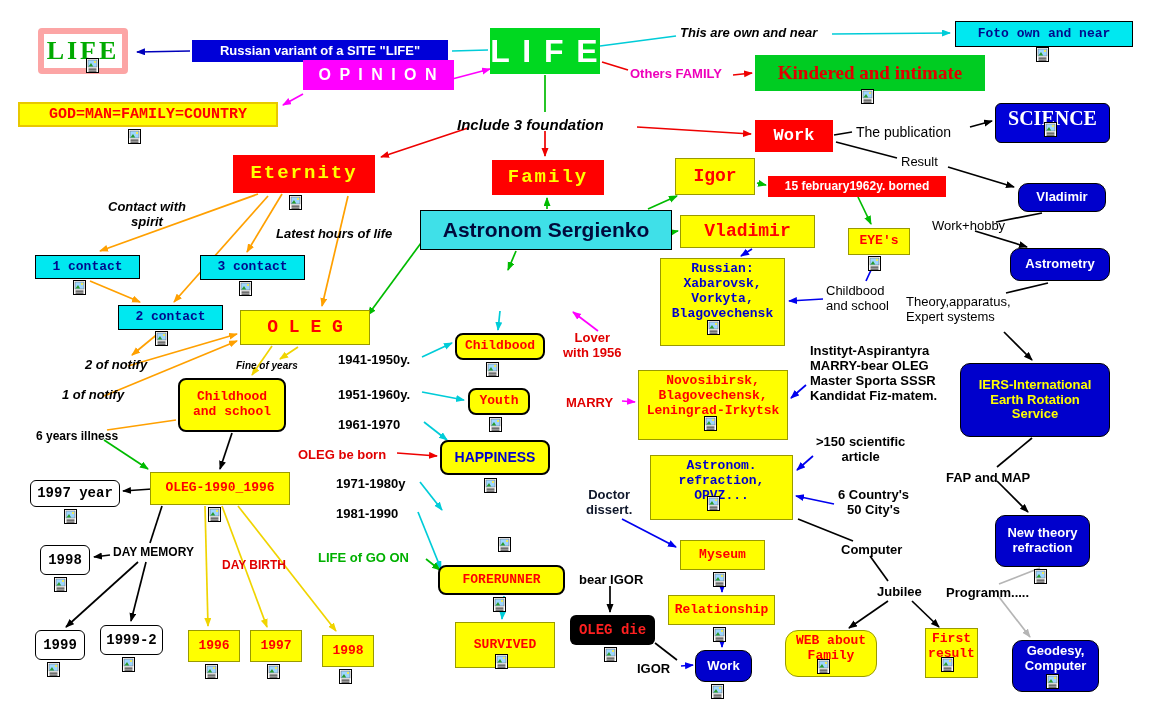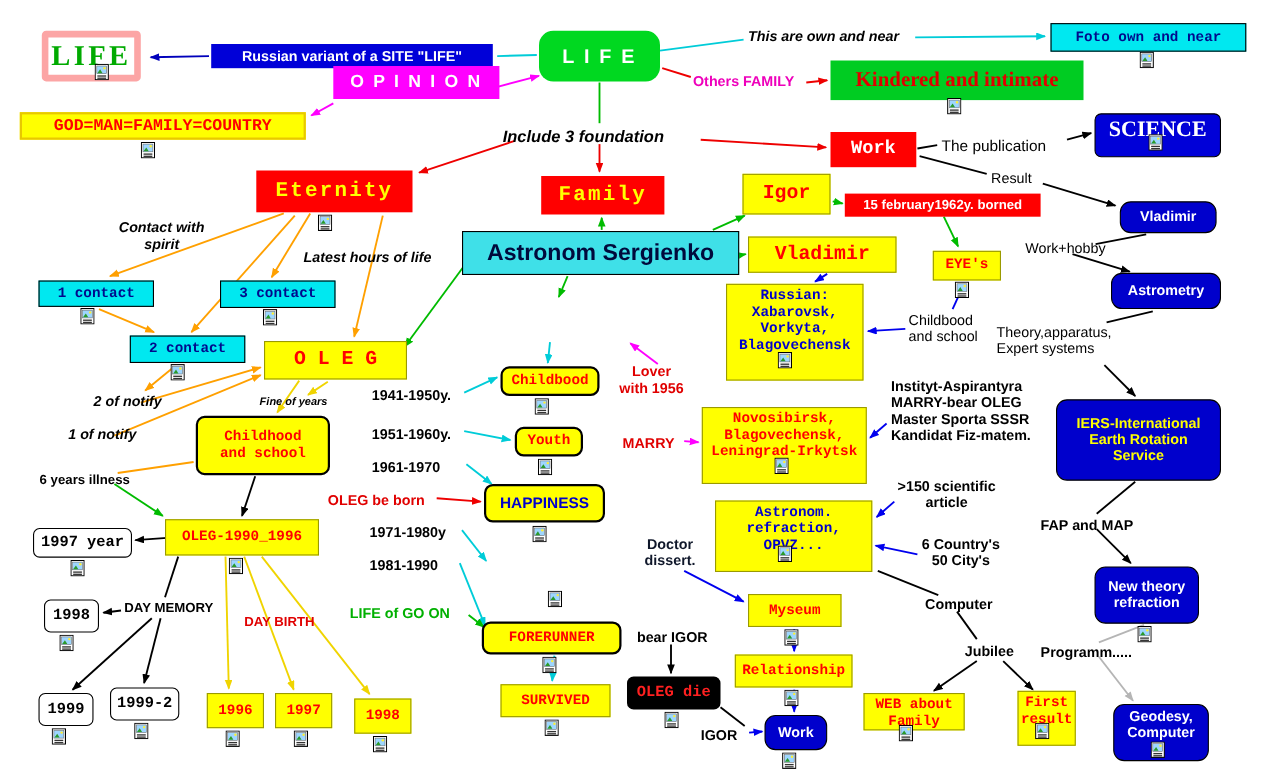--- a/index.html
+++ b/index.html
@@ -8,21 +8,21 @@
   #edges{position:absolute;left:0;top:0;width:1154px;height:708px;pointer-events:none;}
   .node{position:absolute;box-sizing:border-box;display:flex;align-items:center;justify-content:center;
         text-align:center;white-space:pre-line;line-height:1.15;cursor:default;z-index:2;}
   .node.top{align-items:flex-start;padding-top:3px;}
   .tlabel{position:absolute;white-space:pre-line;line-height:1.15;z-index:2;}
   .img-icon{position:absolute;width:13px;height:15px;z-index:3;display:block;}
 
   .st-whiteGreenSerif{background:#ffffff;border:6px solid #fca5a5;border-radius:4px;color:#00aa00;
        font-family:"Liberation Serif",serif;font-weight:bold;font-size:26px;letter-spacing:3px;}
   .st-blueWhiteSm{background:#0000d8;color:#fff;font-weight:bold;font-size:13px;}
-  .st-greenWhiteBig{background:#00d820;color:#fff;font-weight:bold;font-size:18px;letter-spacing:2px;border-radius:13px;}
+  .st-greenWhiteBig{background:#00d820;color:#fff;font-weight:bold;font-size:32px;letter-spacing:2px;border-radius:0;}
   .st-cyanMono{background:#00e8f0;border:1px solid #000;color:#000a8c;
        font-family:"Liberation Mono",monospace;font-weight:bold;font-size:13px;}
   .st-magentaWhite{background:#ff00ff;color:#fff;font-weight:bold;font-size:16px;letter-spacing:2px;}
   .st-greenRedSerif{background:#00cc22;color:#e00000;font-family:"Liberation Serif",serif;font-weight:bold;font-size:19px;}
   .st-yellowRedBorder{background:#ffff00;border:2px solid #e8c800;color:#ff0000;
        font-family:"Liberation Mono",monospace;font-weight:bold;font-size:15px;}
   .st-redWhiteMono{background:#ff0000;color:#fff;font-family:"Liberation Mono",monospace;font-weight:bold;font-size:17px;}
   .st-redWhiteSm{background:#ff0000;color:#fff;font-weight:bold;font-size:12px;}
   .st-blueSerif{background:#0000d8;color:#fff;border:1px solid #000;border-radius:6px;
        font-family:"Liberation Serif",serif;font-weight:bold;font-size:20px;}
@@ -187,46 +187,46 @@
     <div class="node st-yellowBlueSm top" style="left: 660px; top: 258px; width: 125px; height: 88px;">Russian:
 Xabarovsk,
 Vorkyta,
 Blagovechensk</div>
     <div class="node st-cyanMono" style="left: 118px; top: 305px; width: 105px; height: 25px;">2 contact</div>
     <div class="node st-yellowRedLg" style="left: 240px; top: 310px; width: 130px; height: 35px;">O L E G</div>
     <div class="node st-yellowRedRound" style="left: 455px; top: 333px; width: 90px; height: 27px;">Childbood</div>
     <div class="node st-blueRoundedYellow" style="left: 960px; top: 363px; width: 150px; height: 74px;">IERS-International
 Earth Rotation
 Service</div>
-    <div class="node st-yellowRedRound" style="left: 178px; top: 378px; width: 122px; height: 54px;">Childhood
+    <div class="node st-yellowRedRound" style="left: 178px; top: 378px; width: 108px; height: 54px;">Childhood
 and school</div>
     <div class="node st-yellowRedRound" style="left: 468px; top: 388px; width: 62px; height: 27px;">Youth</div>
     <div class="node st-yellowRedSm top" style="left: 638px; top: 370px; width: 150px; height: 70px;">Novosibirsk,
 Blagovechensk,
 Leningrad-Irkytsk</div>
     <div class="node st-yellowBlueRound" style="left: 440px; top: 440px; width: 110px; height: 35px;">HAPPINESS</div>
     <div class="node st-yellowRedSm" style="left: 150px; top: 472px; width: 140px; height: 33px;">OLEG-1990_1996</div>
     <div class="node st-yellowBlueSm top" style="left: 650px; top: 455px; width: 143px; height: 65px;">Astronom.
 refraction, OPVZ...</div>
     <div class="node st-whiteBlack" style="left: 30px; top: 480px; width: 90px; height: 27px;">1997 year</div>
     <div class="node st-yellowRedSm" style="left: 680px; top: 540px; width: 85px; height: 30px;">Myseum</div>
     <div class="node st-blueRounded" style="left: 995px; top: 515px; width: 95px; height: 52px;">New theory
 refraction</div>
     <div class="node st-whiteBlack" style="left: 40px; top: 545px; width: 50px; height: 30px;">1998</div>
     <div class="node st-yellowRedRound" style="left: 438px; top: 565px; width: 127px; height: 30px;">FORERUNNER</div>
     <div class="node st-yellowRedSm" style="left: 668px; top: 595px; width: 107px; height: 30px;">Relationship</div>
     <div class="node st-blackRed" style="left: 570px; top: 615px; width: 85px; height: 30px;">OLEG die</div>
-    <div class="node st-yellowRedSm" style="left: 455px; top: 622px; width: 100px; height: 30px;">SURVIVED</div>
+    <div class="node st-yellowRedSm" style="left: 455px; top: 622px; width: 100px; height: 46px;">SURVIVED</div>
     <div class="node st-whiteBlack" style="left: 35px; top: 630px; width: 50px; height: 30px;">1999</div>
     <div class="node st-whiteBlack" style="left: 100px; top: 625px; width: 63px; height: 30px;">1999-2</div>
     <div class="node st-yellowRedSm" style="left: 188px; top: 630px; width: 52px; height: 32px;">1996</div>
     <div class="node st-yellowRedSm" style="left: 250px; top: 630px; width: 52px; height: 32px;">1997</div>
     <div class="node st-yellowRedSm" style="left: 322px; top: 635px; width: 52px; height: 32px;">1998</div>
     <div class="node st-blueRounded" style="left: 695px; top: 650px; width: 57px; height: 32px;">Work</div>
-    <div class="node st-yellowRedSm top" style="left: 785px; top: 630px; width: 92px; height: 34px;">WEB about
+    <div class="node st-yellowRedSm top" style="left: 785px; top: 630px; width: 92px; height: 47px; border-radius: 13px;">WEB about
 Family</div>
     <div class="node st-yellowRedSm top" style="left: 925px; top: 628px; width: 53px; height: 50px;">First
 result</div>
     <div class="node st-blueRounded top" style="left: 1012px; top: 640px; width: 87px; height: 52px;">Geodesy,
 Computer</div>
     <div class="tlabel" style="left: 680px; top: 26px; color: rgb(0, 0, 0); font-size: 13px; font-weight: 700; font-style: italic;">This are own and near</div>
     <div class="tlabel" style="left: 630px; top: 67px; color: rgb(238, 0, 187); font-size: 13px; font-weight: 700;">Others FAMILY</div>
     <div class="tlabel" style="left: 457px; top: 116px; color: rgb(0, 0, 0); font-size: 15px; font-weight: 700; font-style: italic;">Include 3 foundation</div>
     <div class="tlabel" style="left: 856px; top: 124px; color: rgb(0, 0, 0); font-size: 14px; font-weight: 400;">The publication</div>
     <div class="tlabel" style="left: 901px; top: 155px; color: rgb(0, 0, 0); font-size: 13px; font-weight: 400;">Result</div>

